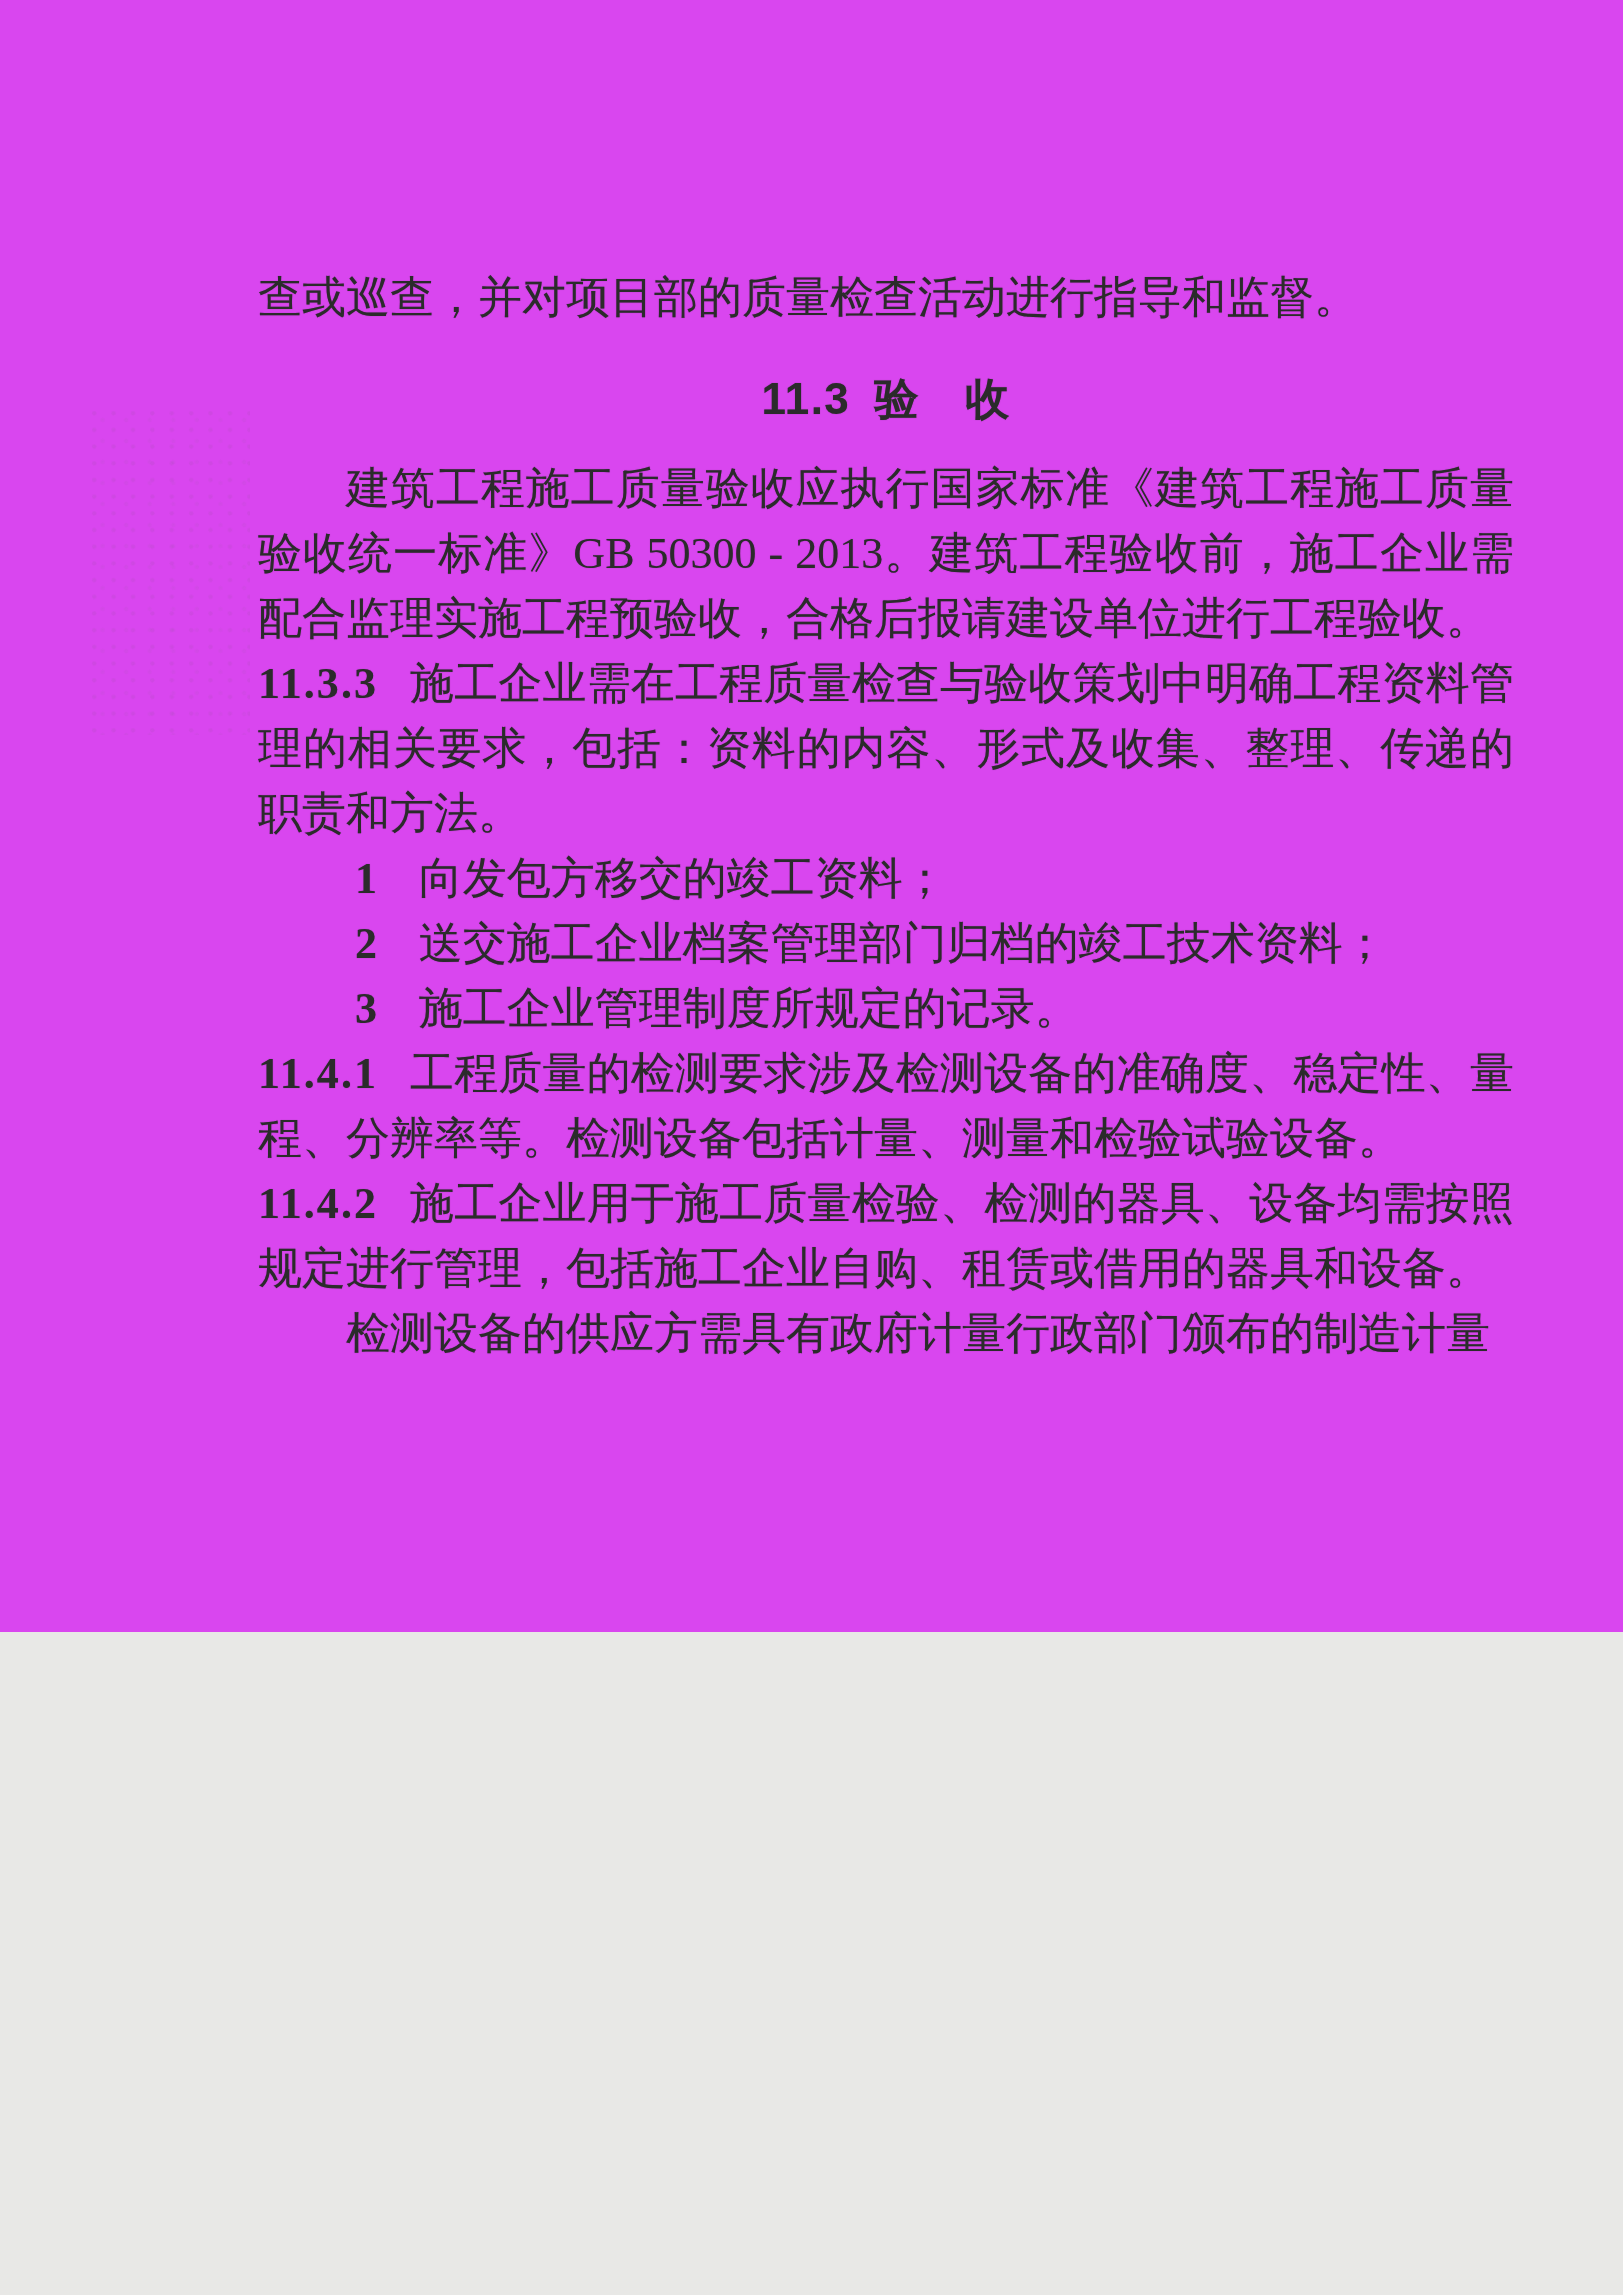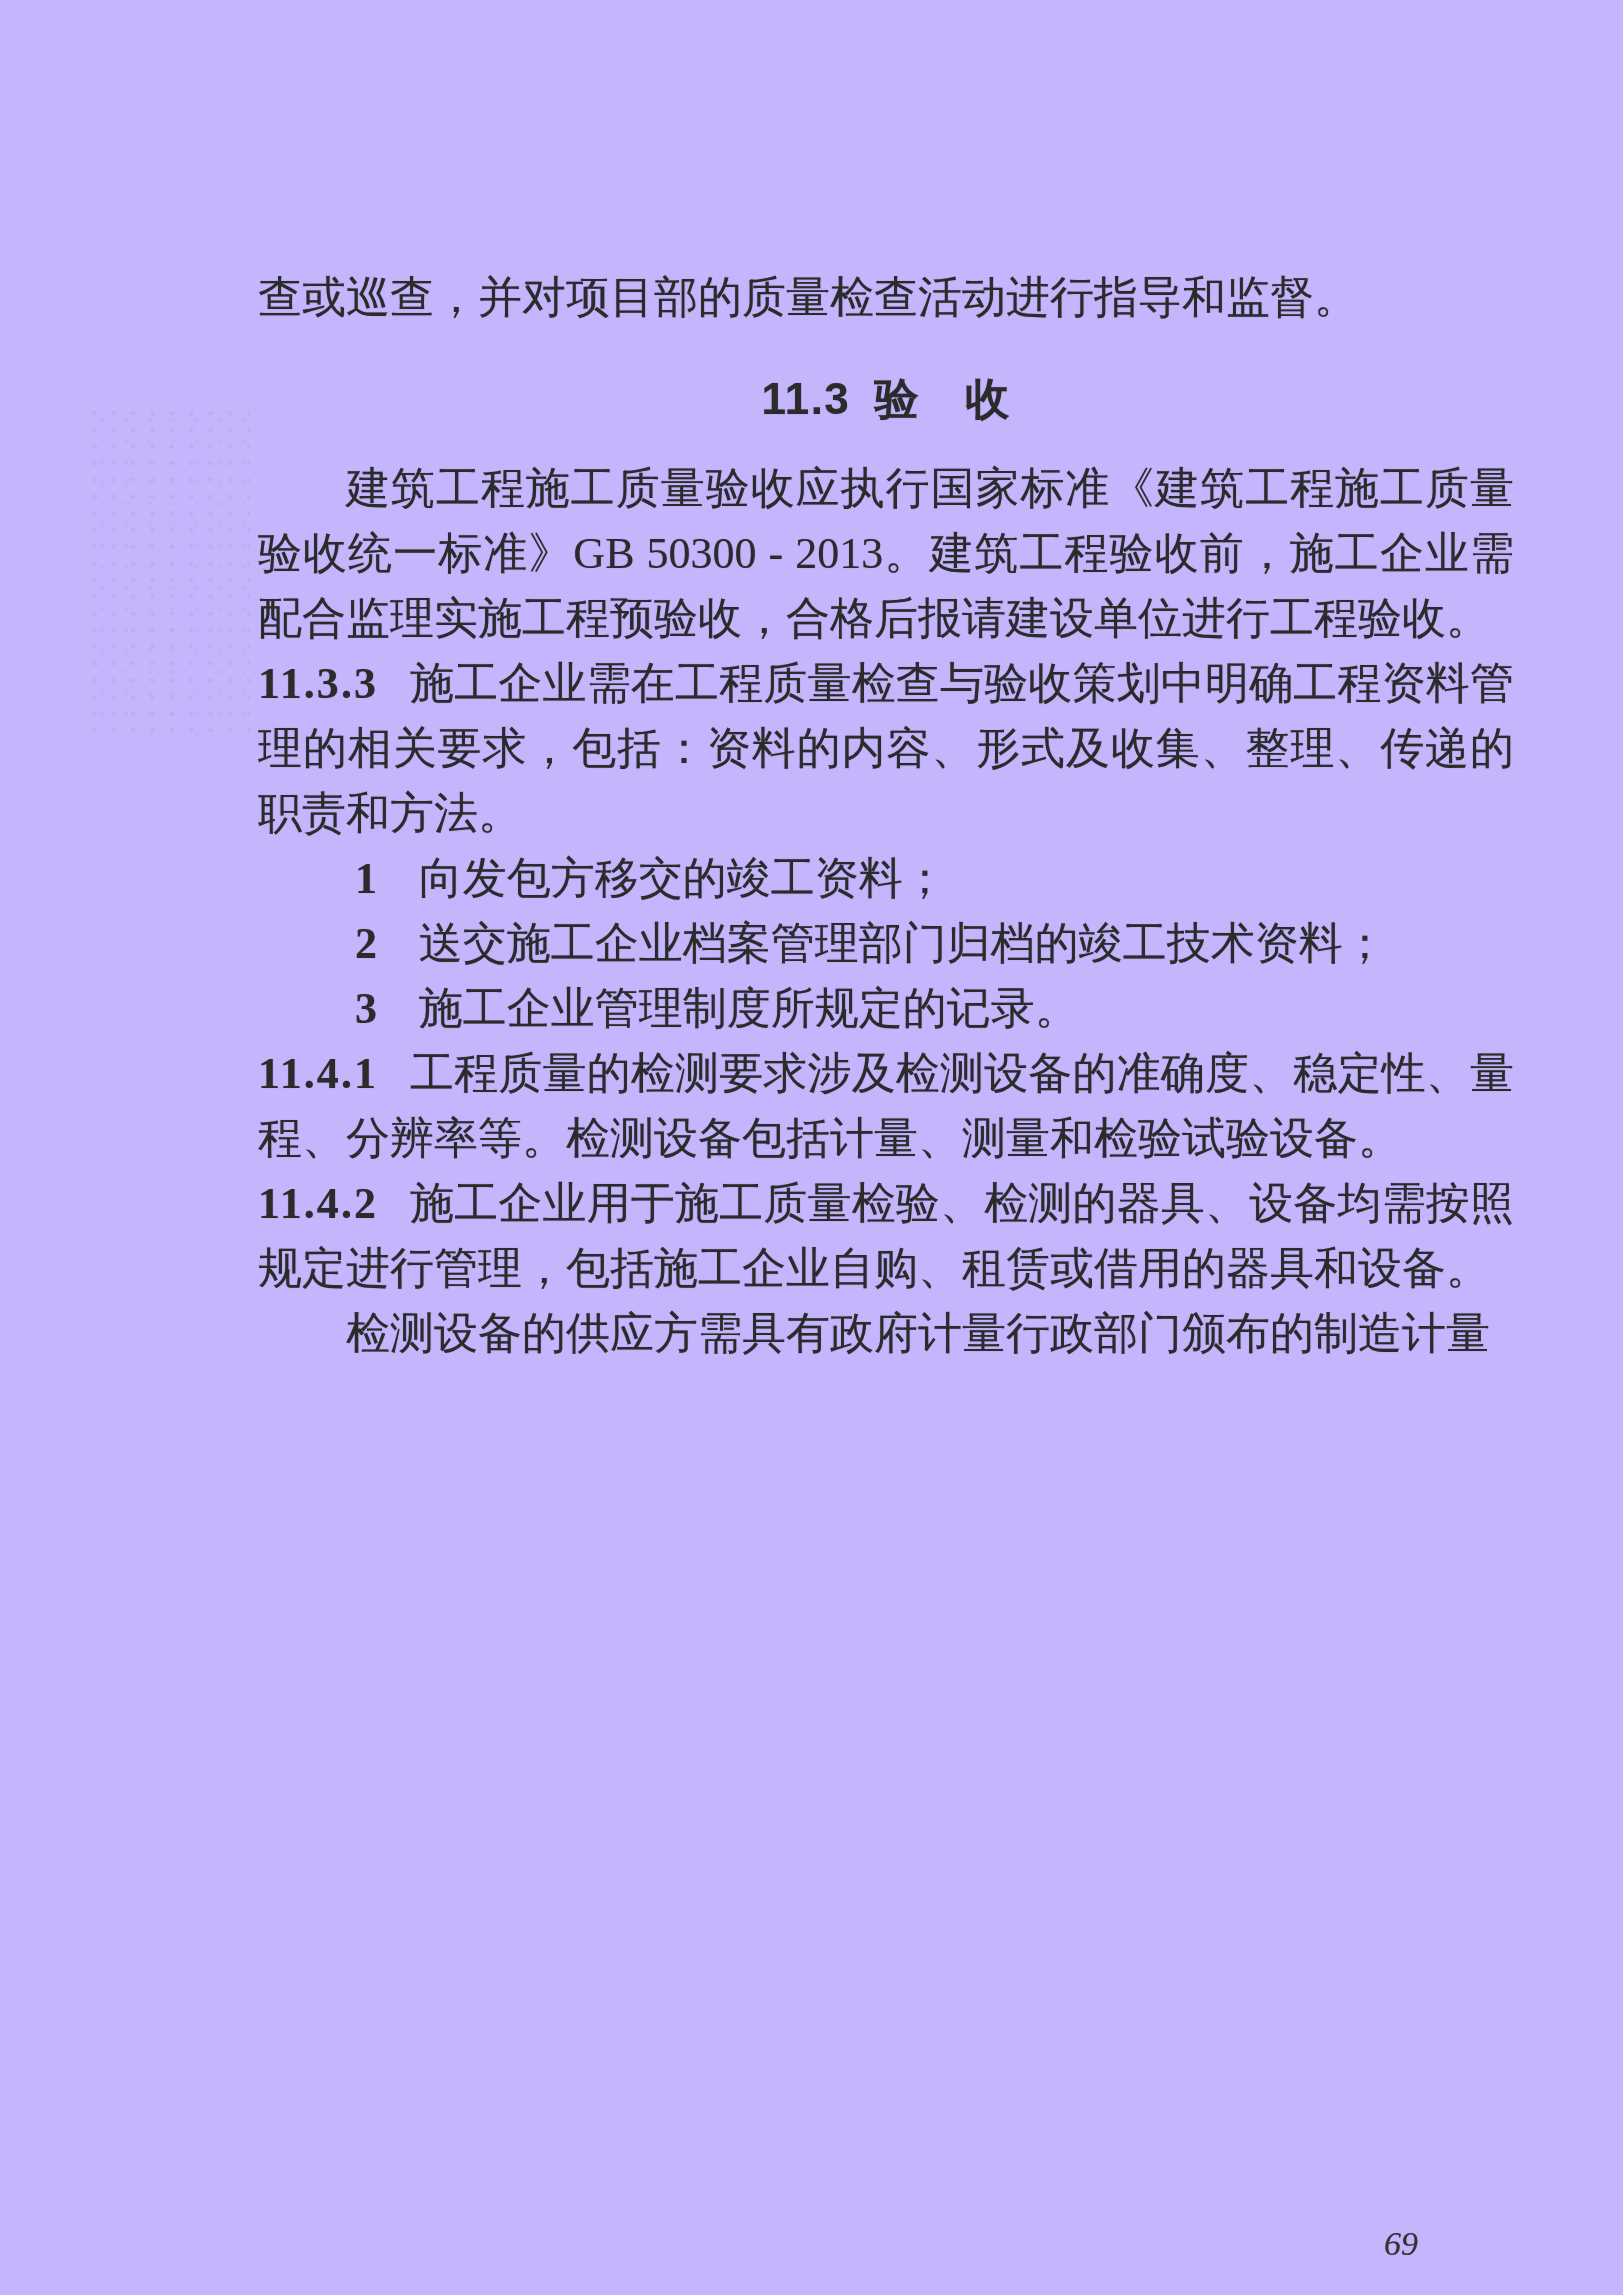--- a/index.html
+++ b/index.html
@@ -3,23 +3,23 @@
 <meta charset="utf-8">
 <style>
   html, body {
     margin: 0;
     padding: 0;
     background: #e8e8e6;
   }
   .page {
     position: relative;
     width: 1623px;
-    height: 2295px;
+    height: 1632px;
     margin: 0 auto;
-    background: #c4b5fd;
+    background: #d946ef;
     color: #2b2b2b;
     font-family: "Liberation Serif", "DejaVu Serif", serif;
     font-size: 44px;
     line-height: 65px;
     overflow: hidden;
   }
   .content {
     position: absolute;
     left: 258px;
     top: 265px;

